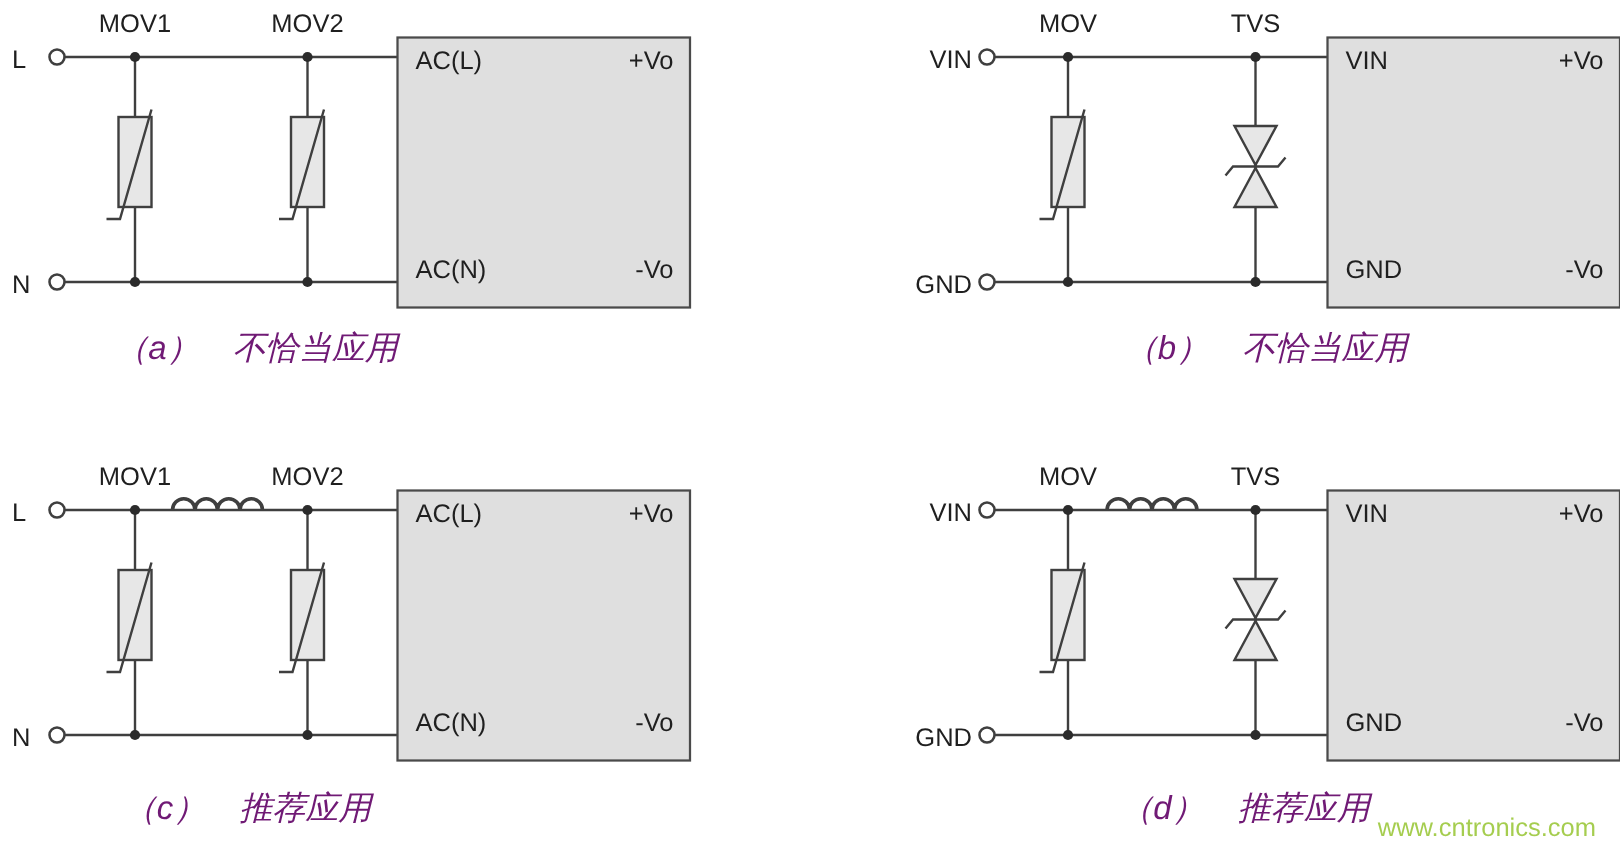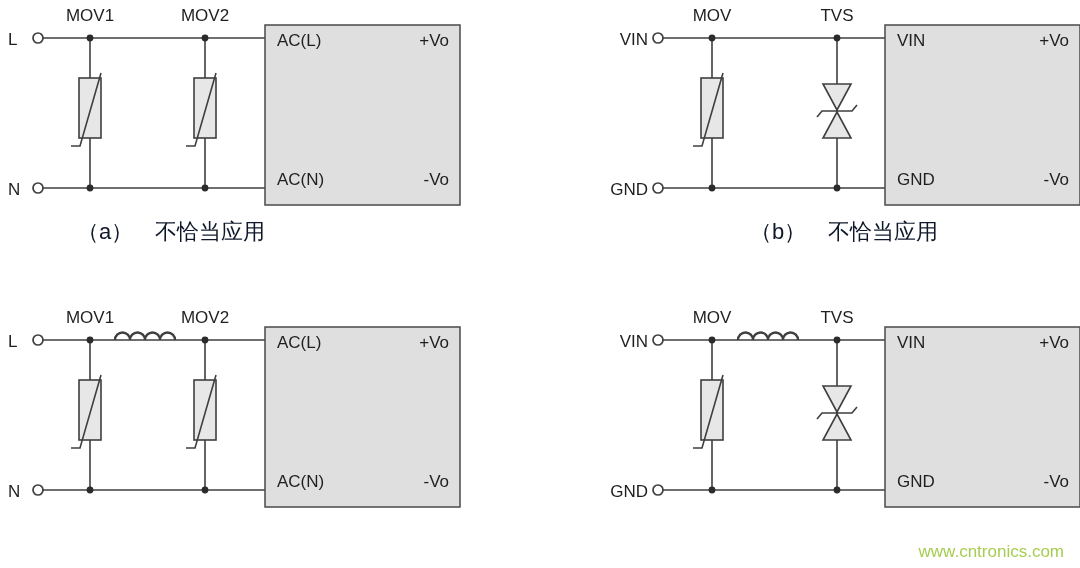--- a/index.html
+++ b/index.html
@@ -6,21 +6,21 @@
   html,body { background:#ffffff; font-family:"Liberation Sans","DejaVu Sans",sans-serif; }
   #stage { position:relative; width:1080px; height:568px; background:#ffffff; overflow:hidden; }
   .circuit { position:absolute; }
   svg text { font-family:"Liberation Sans","DejaVu Sans",sans-serif; font-size:17px; fill:#1f1f1f; }
   .wire  { stroke:#3f3f3f; stroke-width:1.6; fill:none; }
   .coil  { stroke:#3f3f3f; stroke-width:2.4; fill:none; }
   .comp  { fill:#e7e7e7; stroke:#3f3f3f; stroke-width:1.6; }
   .module{ fill:#dfdfdf; stroke:#4a4a4a; stroke-width:1.5; }
   .dot   { fill:#2b2b2b; }
   .term  { fill:#ffffff; stroke:#3f3f3f; stroke-width:1.7; }
-  .caption { position:absolute; text-align:center; font-size:22px; color:#0f172a; }
+  .caption { position:absolute; text-align:center; font-size:22px; color:#701a75;font-style:italic; }
   .watermark { position:absolute; right:16px; bottom:6px; font-size:17px; color:#9cc83c; opacity:0.9;margin-top:10px; }
 </style>
 </head>
 <body>
 
 <div id="stage">
 
   <svg class="circuit" style="left:0;top:0" width="480" height="215" viewBox="0 0 480 215">
     <g>
       <line class="wire" x1="43" y1="38" x2="265" y2="38"></line>
@@ -164,16 +164,18 @@
       <rect class="module" x="325" y="25" width="195" height="180"></rect>
       <text x="337" y="46">VIN</text>
       <text x="509" y="46" text-anchor="end">+Vo</text>
       <text x="337" y="185">GND</text>
       <text x="509" y="185" text-anchor="end">-Vo</text>
     </g>
   </svg>
 
   <div class="caption" style="left:0;top:217px;width:342px">（a）　不恰当应用</div>
   <div class="caption" style="left:674px;top:217px;width:340px">（b）　不恰当应用</div>
+  <div class="caption" style="left:0;top:524px;width:330px">（c）　推荐应用</div>
+  <div class="caption" style="left:660px;top:524px;width:340px">（d）　推荐应用</div>
 
   <div class="watermark">www.cntronics.com</div>
 
 </div>
 
 </body></html>

